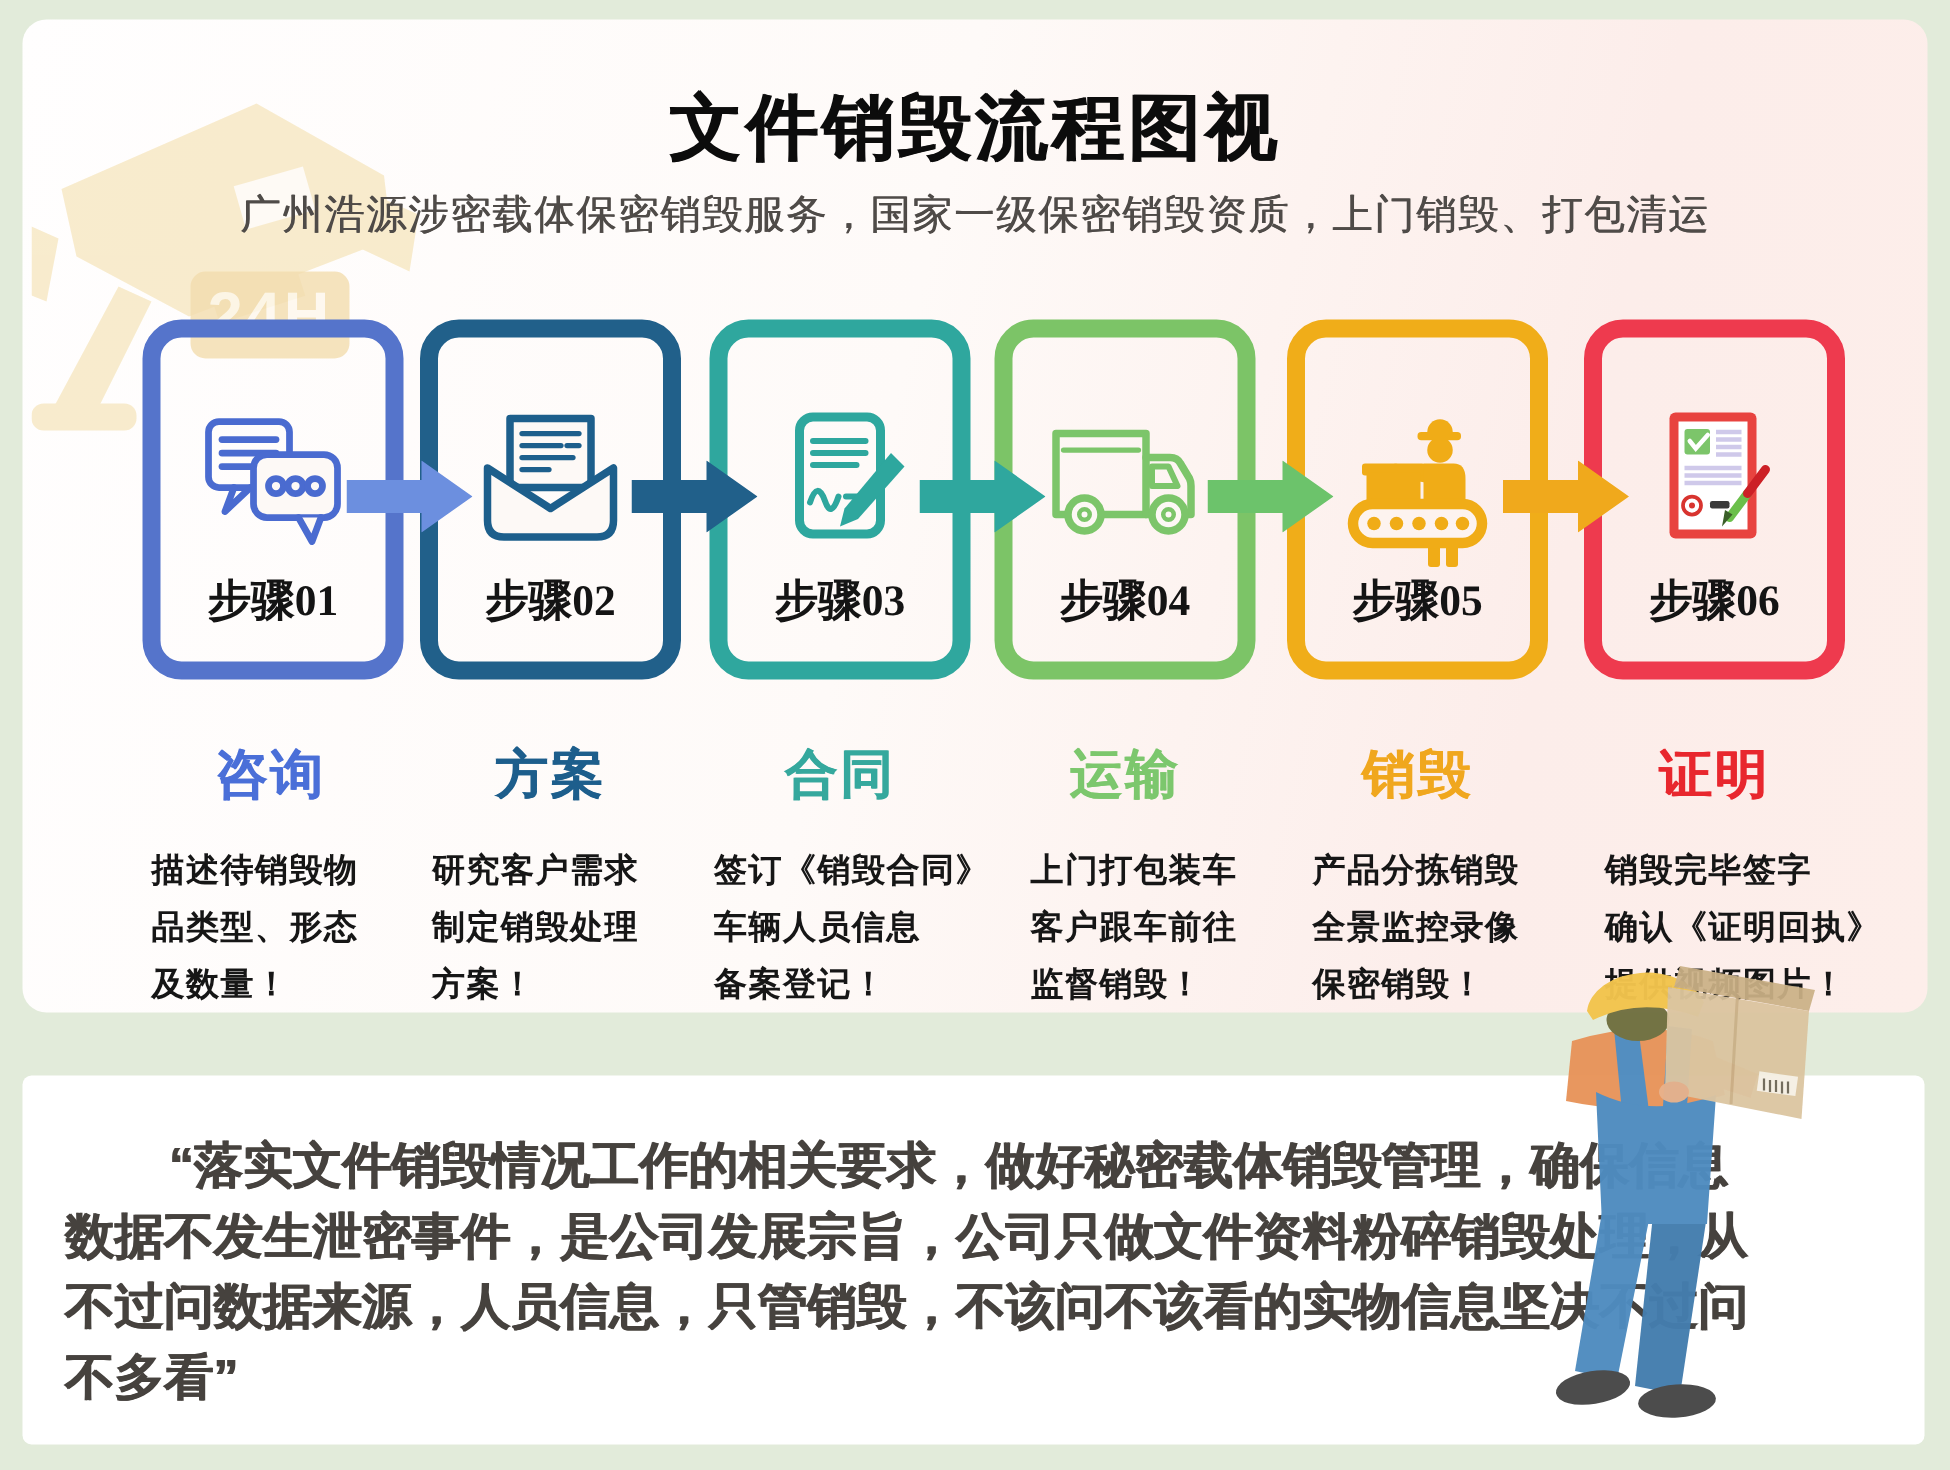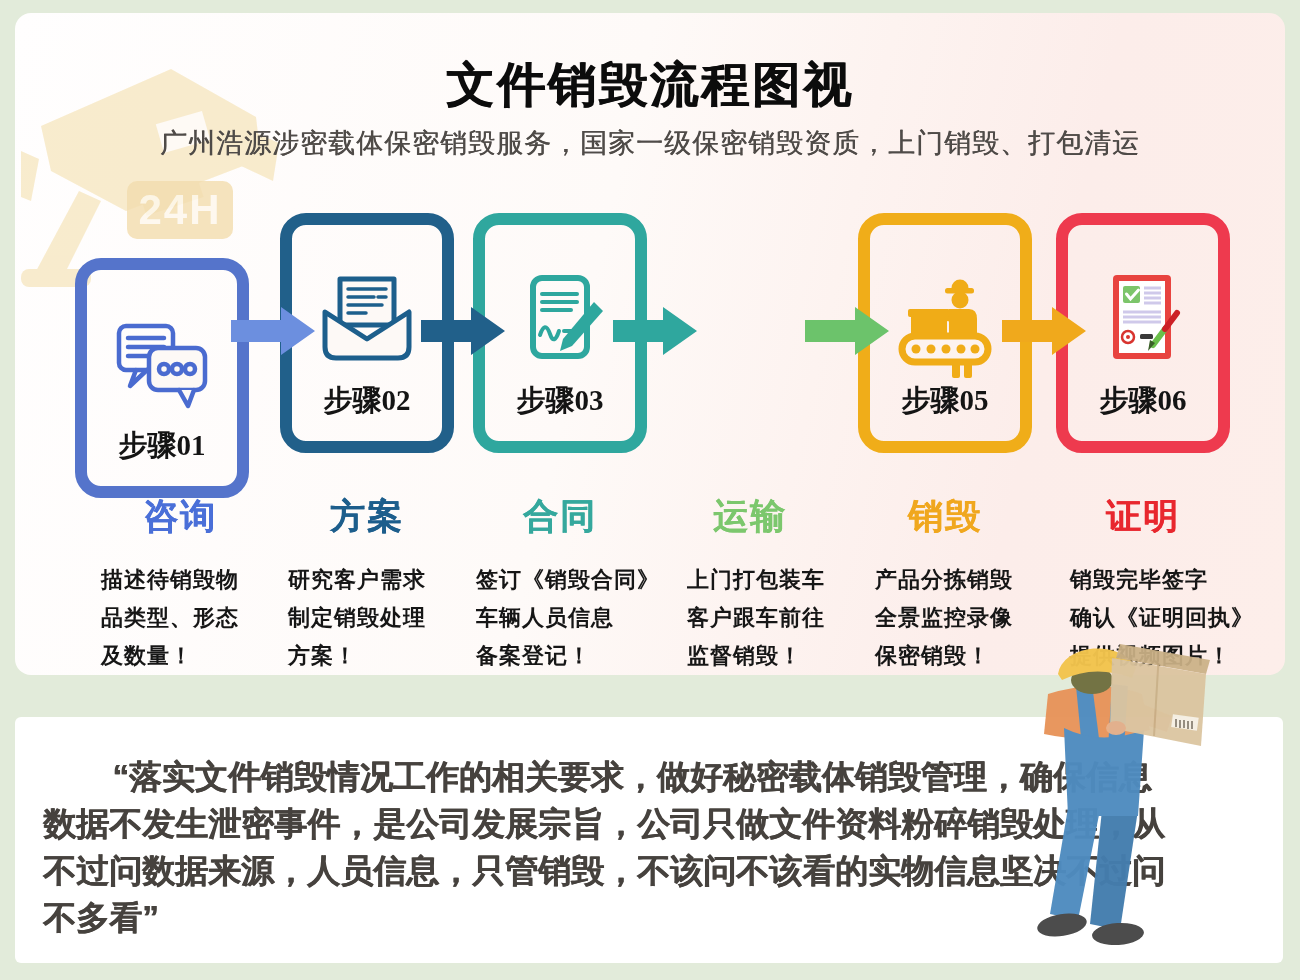--- a/index.html
+++ b/index.html
@@ -82,21 +82,21 @@
         <rect x="0" y="238" width="70" height="18" rx="8"></rect>
         <polygon points="0,120 18,128 10,170 0,166"></polygon>
       </g>
       <rect x="138" y="86" width="48" height="30" transform="rotate(-16 162 101)" fill="#fdf8f1"></rect>
     </svg>
     <div class="badge-24h">24H</div>
 
     <h1 class="page-title">文件销毁流程图视</h1>
     <div class="page-subtitle">广州浩源涉密载体保密销毁服务，国家一级保密销毁资质，上门销毁、打包清运</div>
 
-    <div class="step-box" style="left: 60px; margin-top: 45px; --c: #5574cb;">
+    <div class="step-box" style="left: 80px; --c: #5574cb;">
       <svg class="step-icon" width="102" height="96" viewBox="0 0 102 96">
         <g stroke="#4a6bd0" fill="none" stroke-width="4.5" stroke-linecap="round" stroke-linejoin="round">
           <rect x="8" y="8" width="54" height="44" rx="7"></rect>
           <path d="M25,52 L19,68 L36,52"></path>
           <line x1="17" y1="20" x2="53" y2="20"></line>
           <line x1="17" y1="29" x2="53" y2="29"></line>
           <line x1="17" y1="38" x2="45" y2="38"></line>
           <rect x="38" y="30" width="56" height="42" rx="9" fill="#fdf9f6"></rect>
           <path d="M68,72 L77,88 L83,72" fill="#fdf9f6"></path>
           <circle cx="53" cy="51" r="5"></circle>
@@ -134,20 +134,35 @@
             <line x1="33" y1="37" x2="62" y2="37"></line>
             <path d="M31,62 q5,-15 10,-1 q4,12 9,-3"></path>
             <line x1="55" y1="58" x2="66" y2="58"></line>
           </g>
         </g>
         <polygon points="85,29 94,38 63,73 51,78 54,66" fill="#2ea79e"></polygon>
       </svg>
       <div class="step-label">步骤03</div>
     </div>
 
+    <div class="step-box" style="left: 648px; --c: #7cc467;">
+      <svg class="step-icon" width="104" height="96" viewBox="0 0 104 96">
+        <g stroke="#7cc56a" fill="none" stroke-linecap="round" stroke-linejoin="round">
+          <rect x="6" y="16" width="60" height="54" stroke-width="5"></rect>
+          <line x1="11" y1="27" x2="61" y2="27" stroke-width="3.5"></line>
+          <path d="M66,32 h16 q5,0 7,4 l6,10 q1,2 1,5 v19 h-30" stroke-width="5"></path>
+          <path d="M70,38 h11 l6,13 h-17 z" stroke-width="4"></path>
+          <circle cx="25" cy="70" r="11" fill="#fdf8f5" stroke-width="5"></circle>
+          <circle cx="25" cy="70" r="3.5" stroke-width="3"></circle>
+          <circle cx="81" cy="70" r="11" fill="#fdf8f5" stroke-width="5"></circle>
+          <circle cx="81" cy="70" r="3.5" stroke-width="3"></circle>
+        </g>
+      </svg>
+      <div class="step-label">步骤04</div>
+    </div>
 
     <div class="step-box" style="left: 843px; --c: #f0ad19;">
       <svg class="step-icon" width="102" height="106" viewBox="0 0 102 106">
         <g fill="#f0ac17">
           <rect x="32" y="38" width="30" height="9" rx="4" transform="rotate(10 47 42)"></rect>
           <rect x="14" y="36" width="42" height="8" rx="2"></rect>
           <rect x="17" y="42" width="36" height="22"></rect>
           <path d="M55,36 h20 q8,0 8,10 v22 h-28 z"></path>
           <circle cx="66" cy="27" r="8.5"></circle>
           <rect x="51" y="15" width="29" height="5.5" rx="2.5"></rect>

